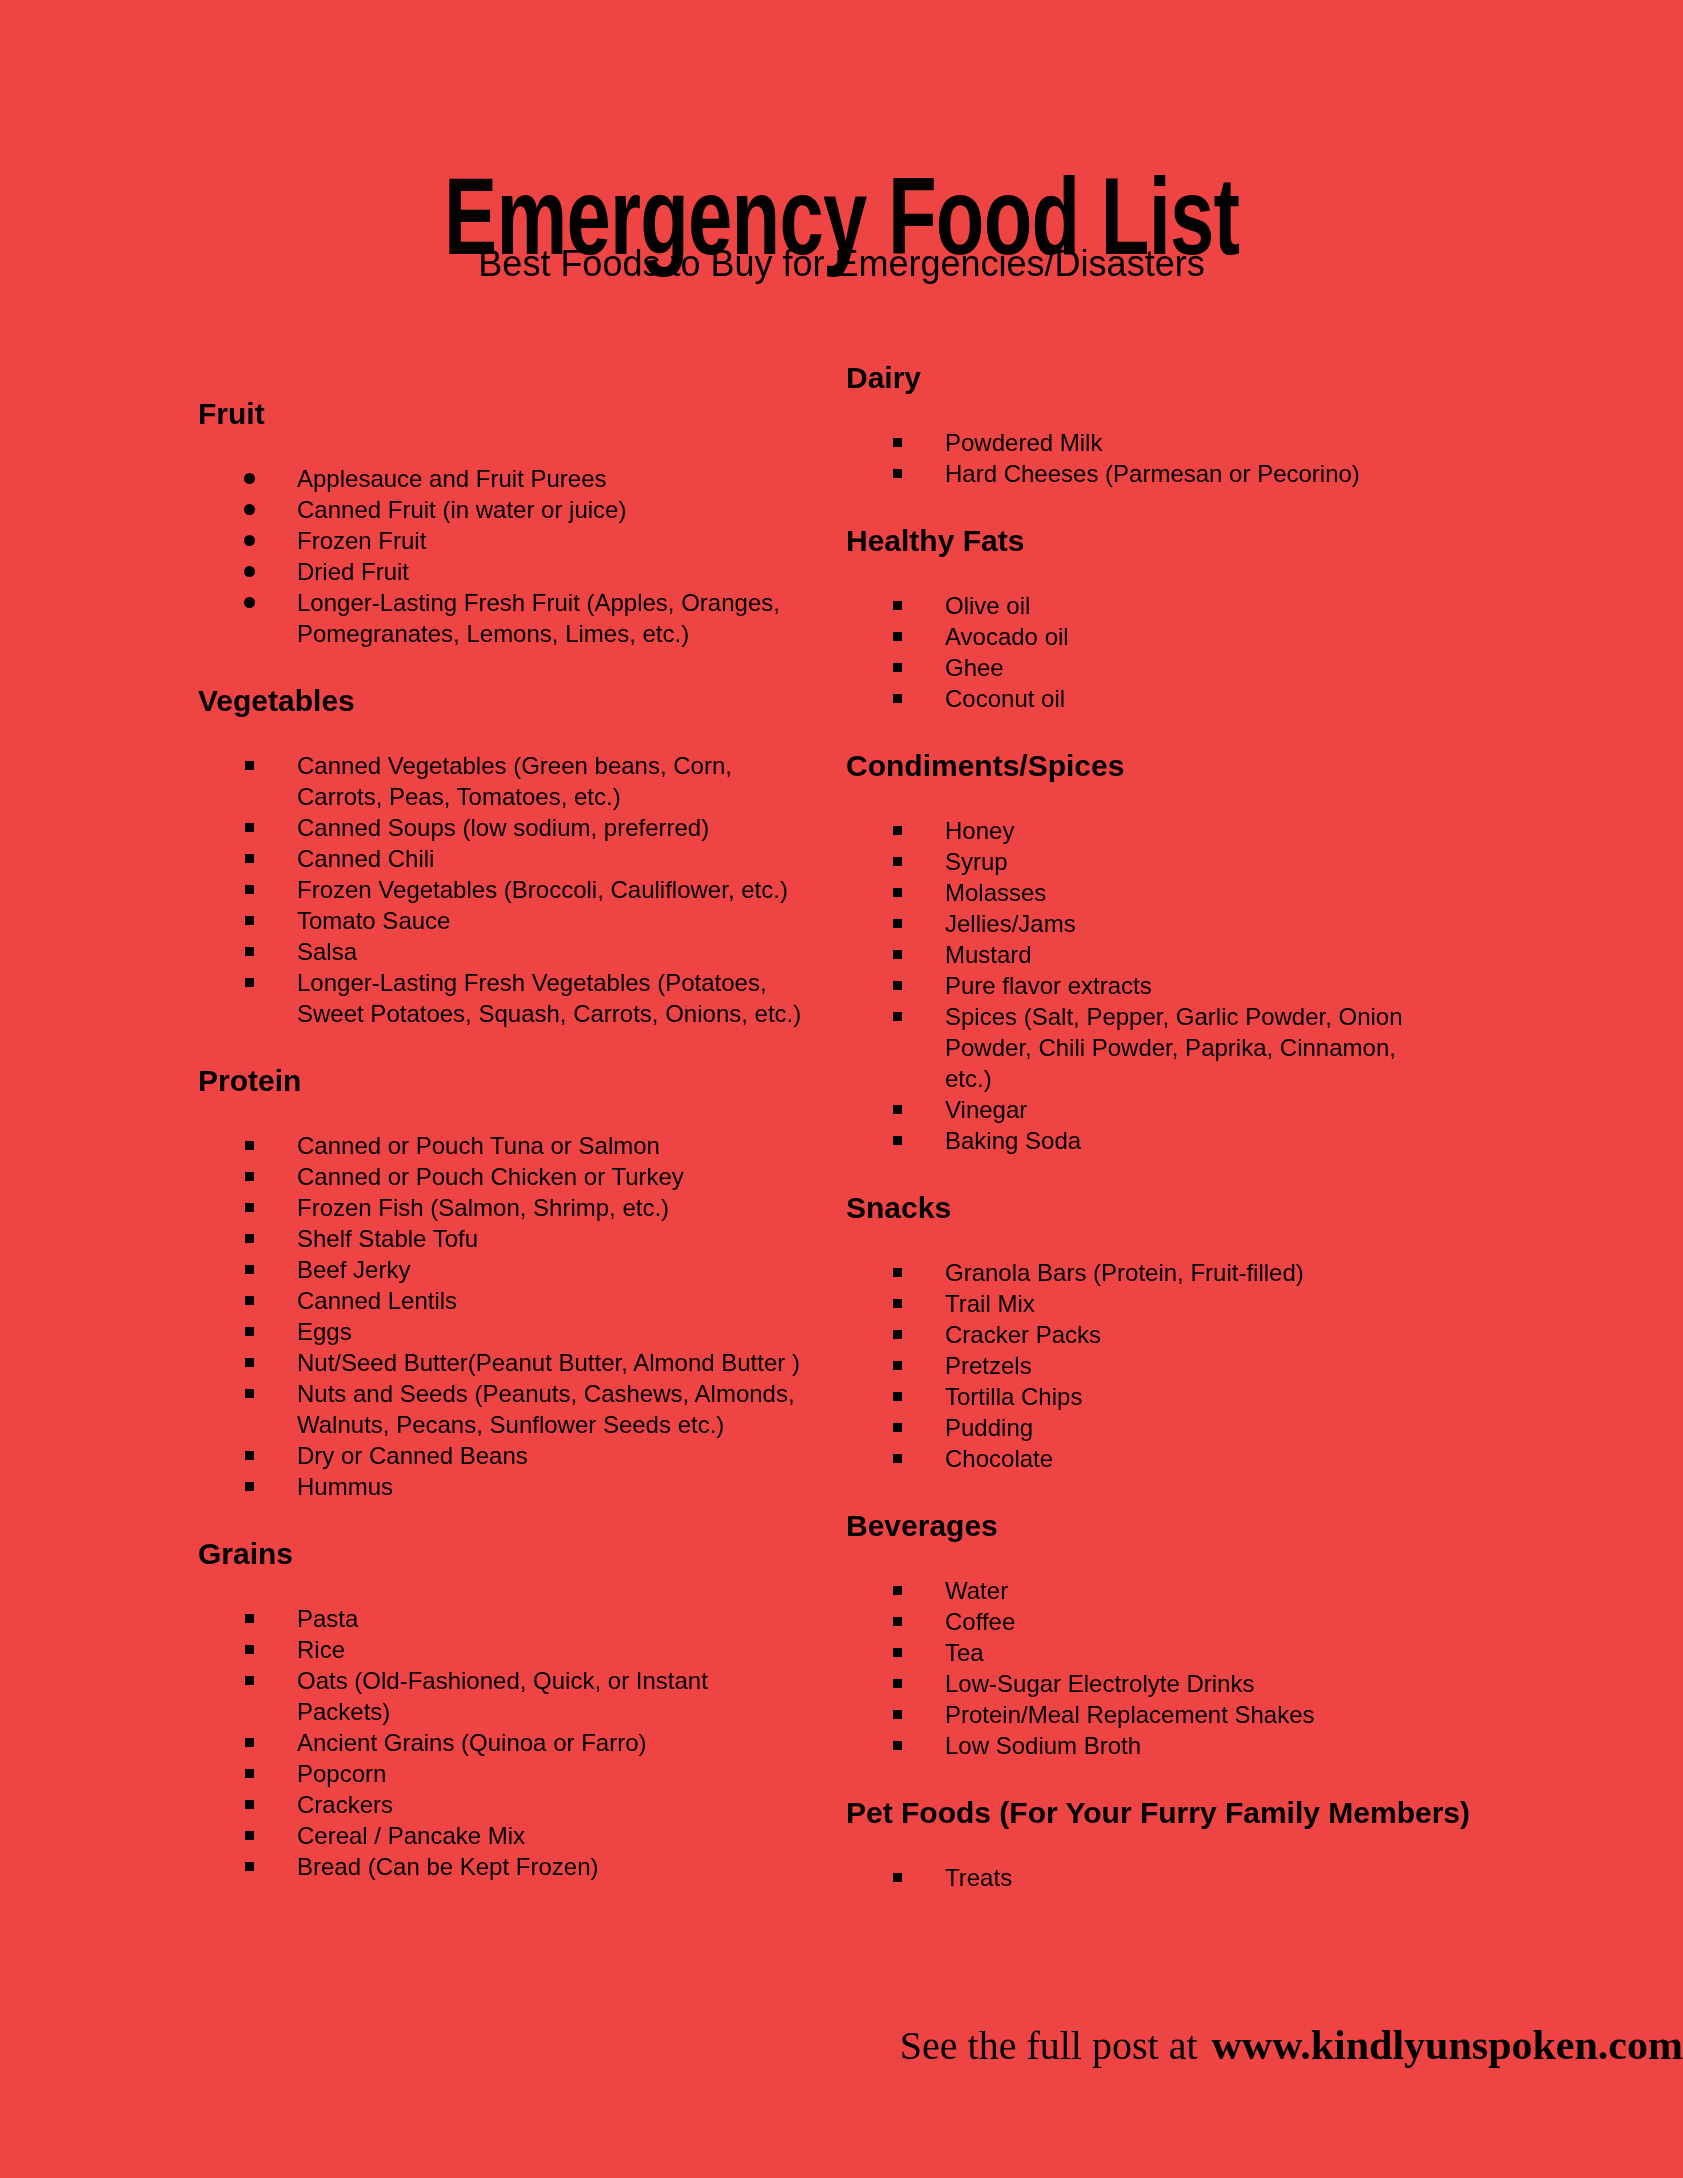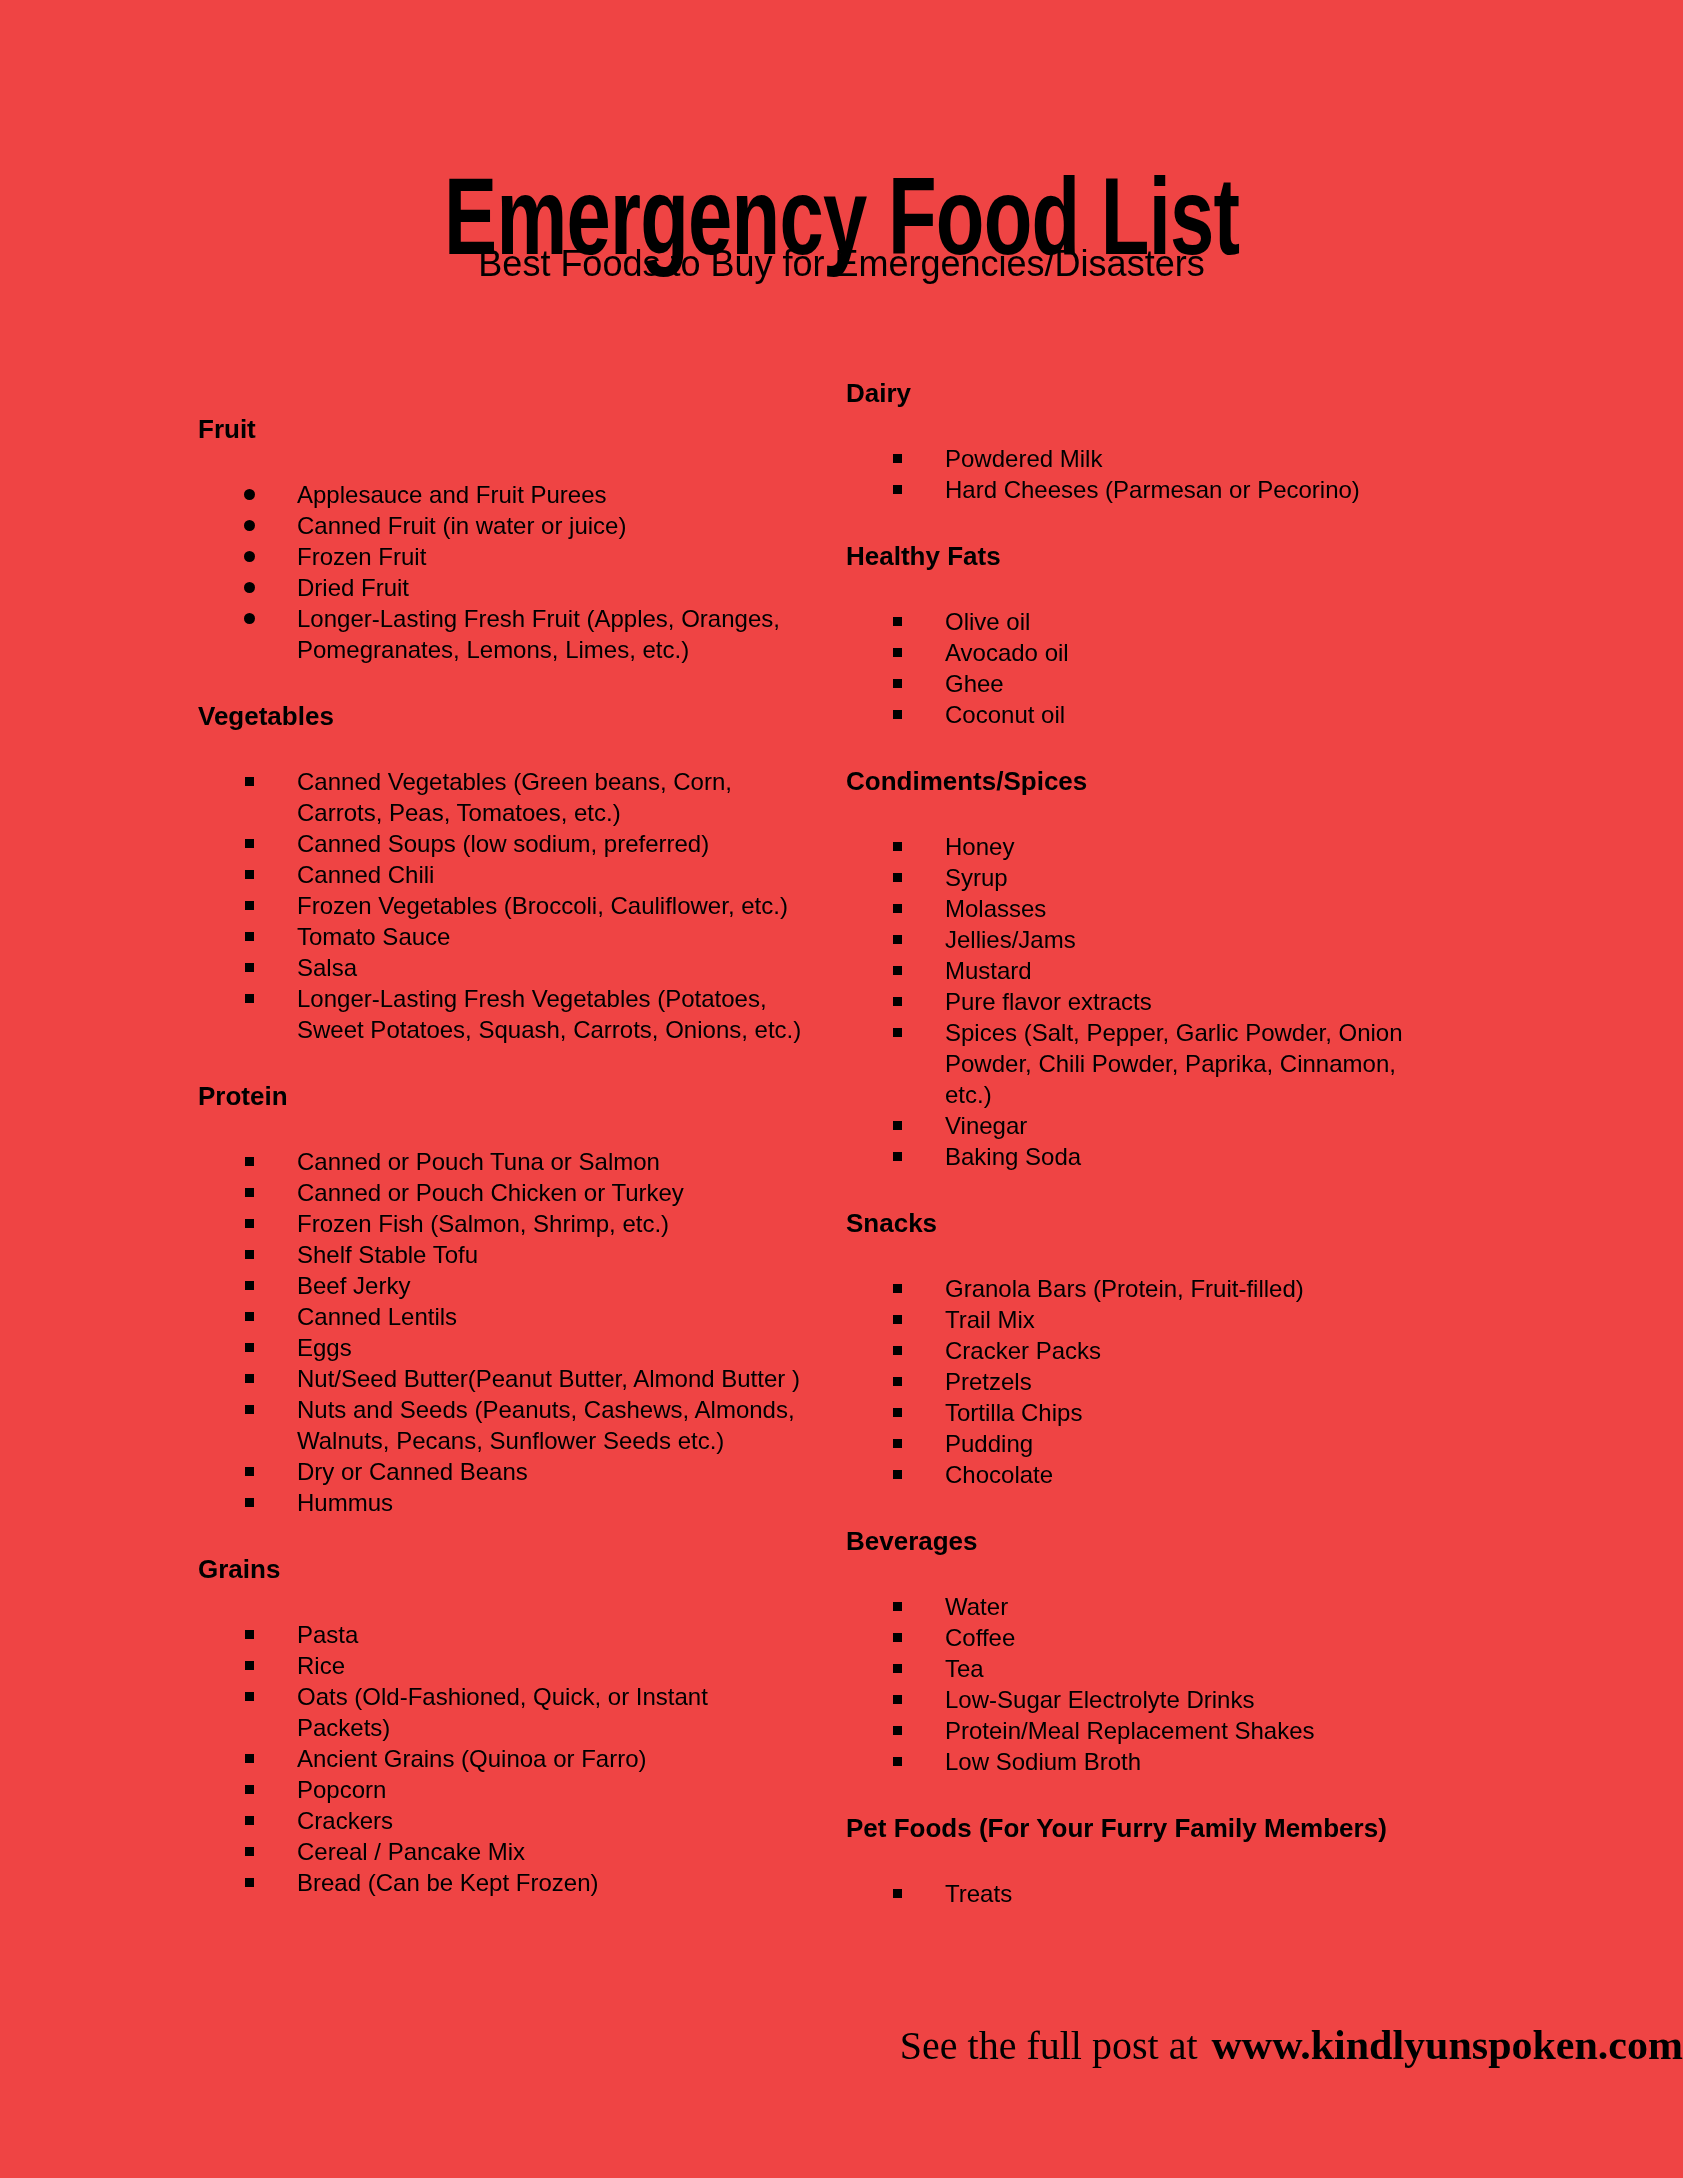--- a/index.html
+++ b/index.html
@@ -33,22 +33,22 @@
   }
   .content {
     position:absolute; top:362px; left:198px; right:99px;
     display:flex;
   }
   .col { display:block; }
   .col-left { flex:none; width:648px; padding-top:36px; }
   .col-right { flex:1; }
   .section { margin:0 0 36px 0; }
   .section-heading {
-    margin:16px 0 34px 0;
-    font-size:26px;
+    margin:0 0 34px 0;
+    font-size:30px;
     font-weight:bold;
     line-height:31px;
   }
   ul.items { list-style:none; margin:0; padding:0; }
   ul.items li {
     display:flex;
     font-size:24px;
     line-height:31px;
   }
   .bullet { flex:0 0 99px; position:relative; }

